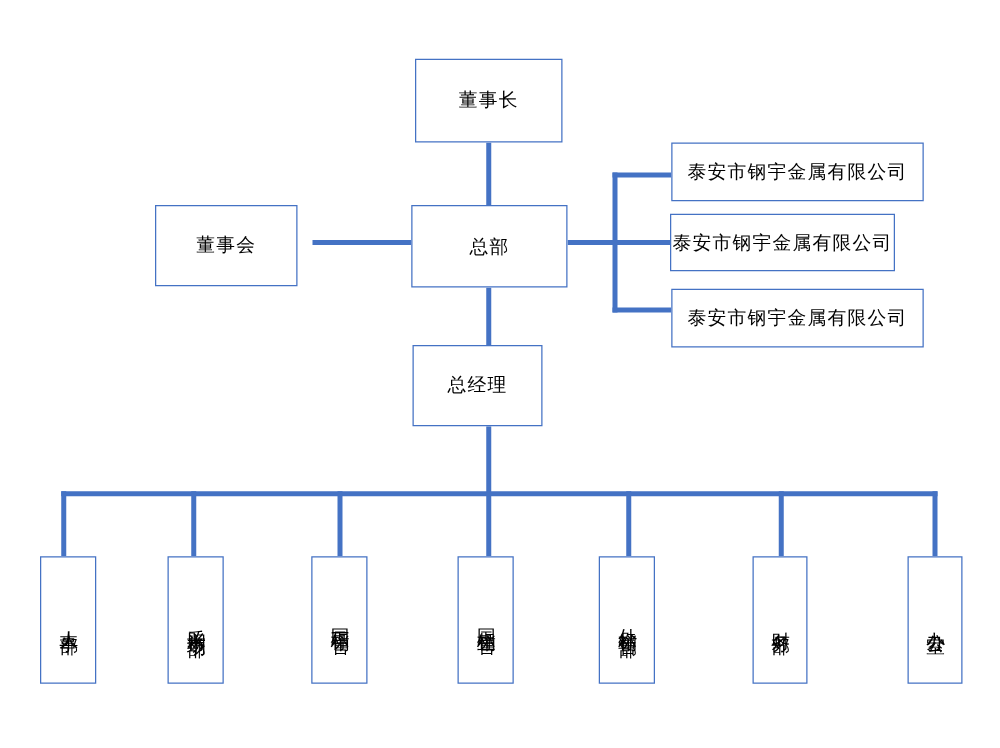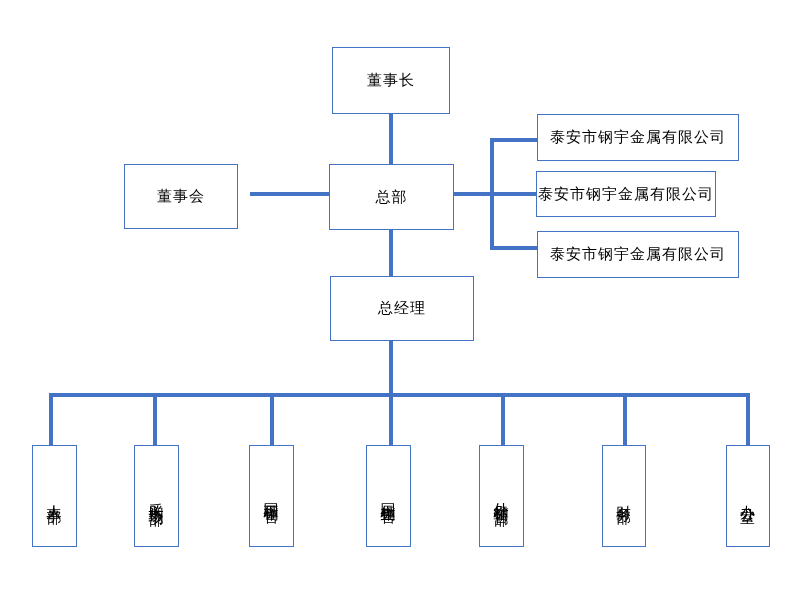--- a/index.html
+++ b/index.html
@@ -37,21 +37,21 @@
     text-orientation: upright;
     letter-spacing: 2px;
     line-height: 1;
   }
   .line { position: absolute; background: var(--line); z-index: 1; }
 
   
   #n-chairman { left: 332px; top: 47px;  width: 118px; height: 67px; }
   #n-board    { left: 124px; top: 164px; width: 114px; height: 65px; }
   #n-hq       { left: 329px; top: 164px; width: 125px; height: 66px; }
-  #n-gm       { left: 330px; top: 276px; width: 144px; height: 65px; }
+  #n-gm       { left: 330px; top: 276px; width: 104px; height: 65px; }
   #n-co1      { left: 537px; top: 114px; width: 202px; height: 47px; }
   #n-co2      { left: 536px; top: 171px; width: 180px; height: 46px; }
   #n-co3      { left: 537px; top: 231px; width: 202px; height: 47px; }
 
   
   #n-d1 { left: 32px;  top: 445px; width: 45px; height: 102px; }
   #n-d2 { left: 134px; top: 445px; width: 45px; height: 102px; }
   #n-d3 { left: 249px; top: 445px; width: 45px; height: 102px; }
   #n-d4 { left: 366px; top: 445px; width: 45px; height: 102px; }
   #n-d5 { left: 479px; top: 445px; width: 45px; height: 102px; }

